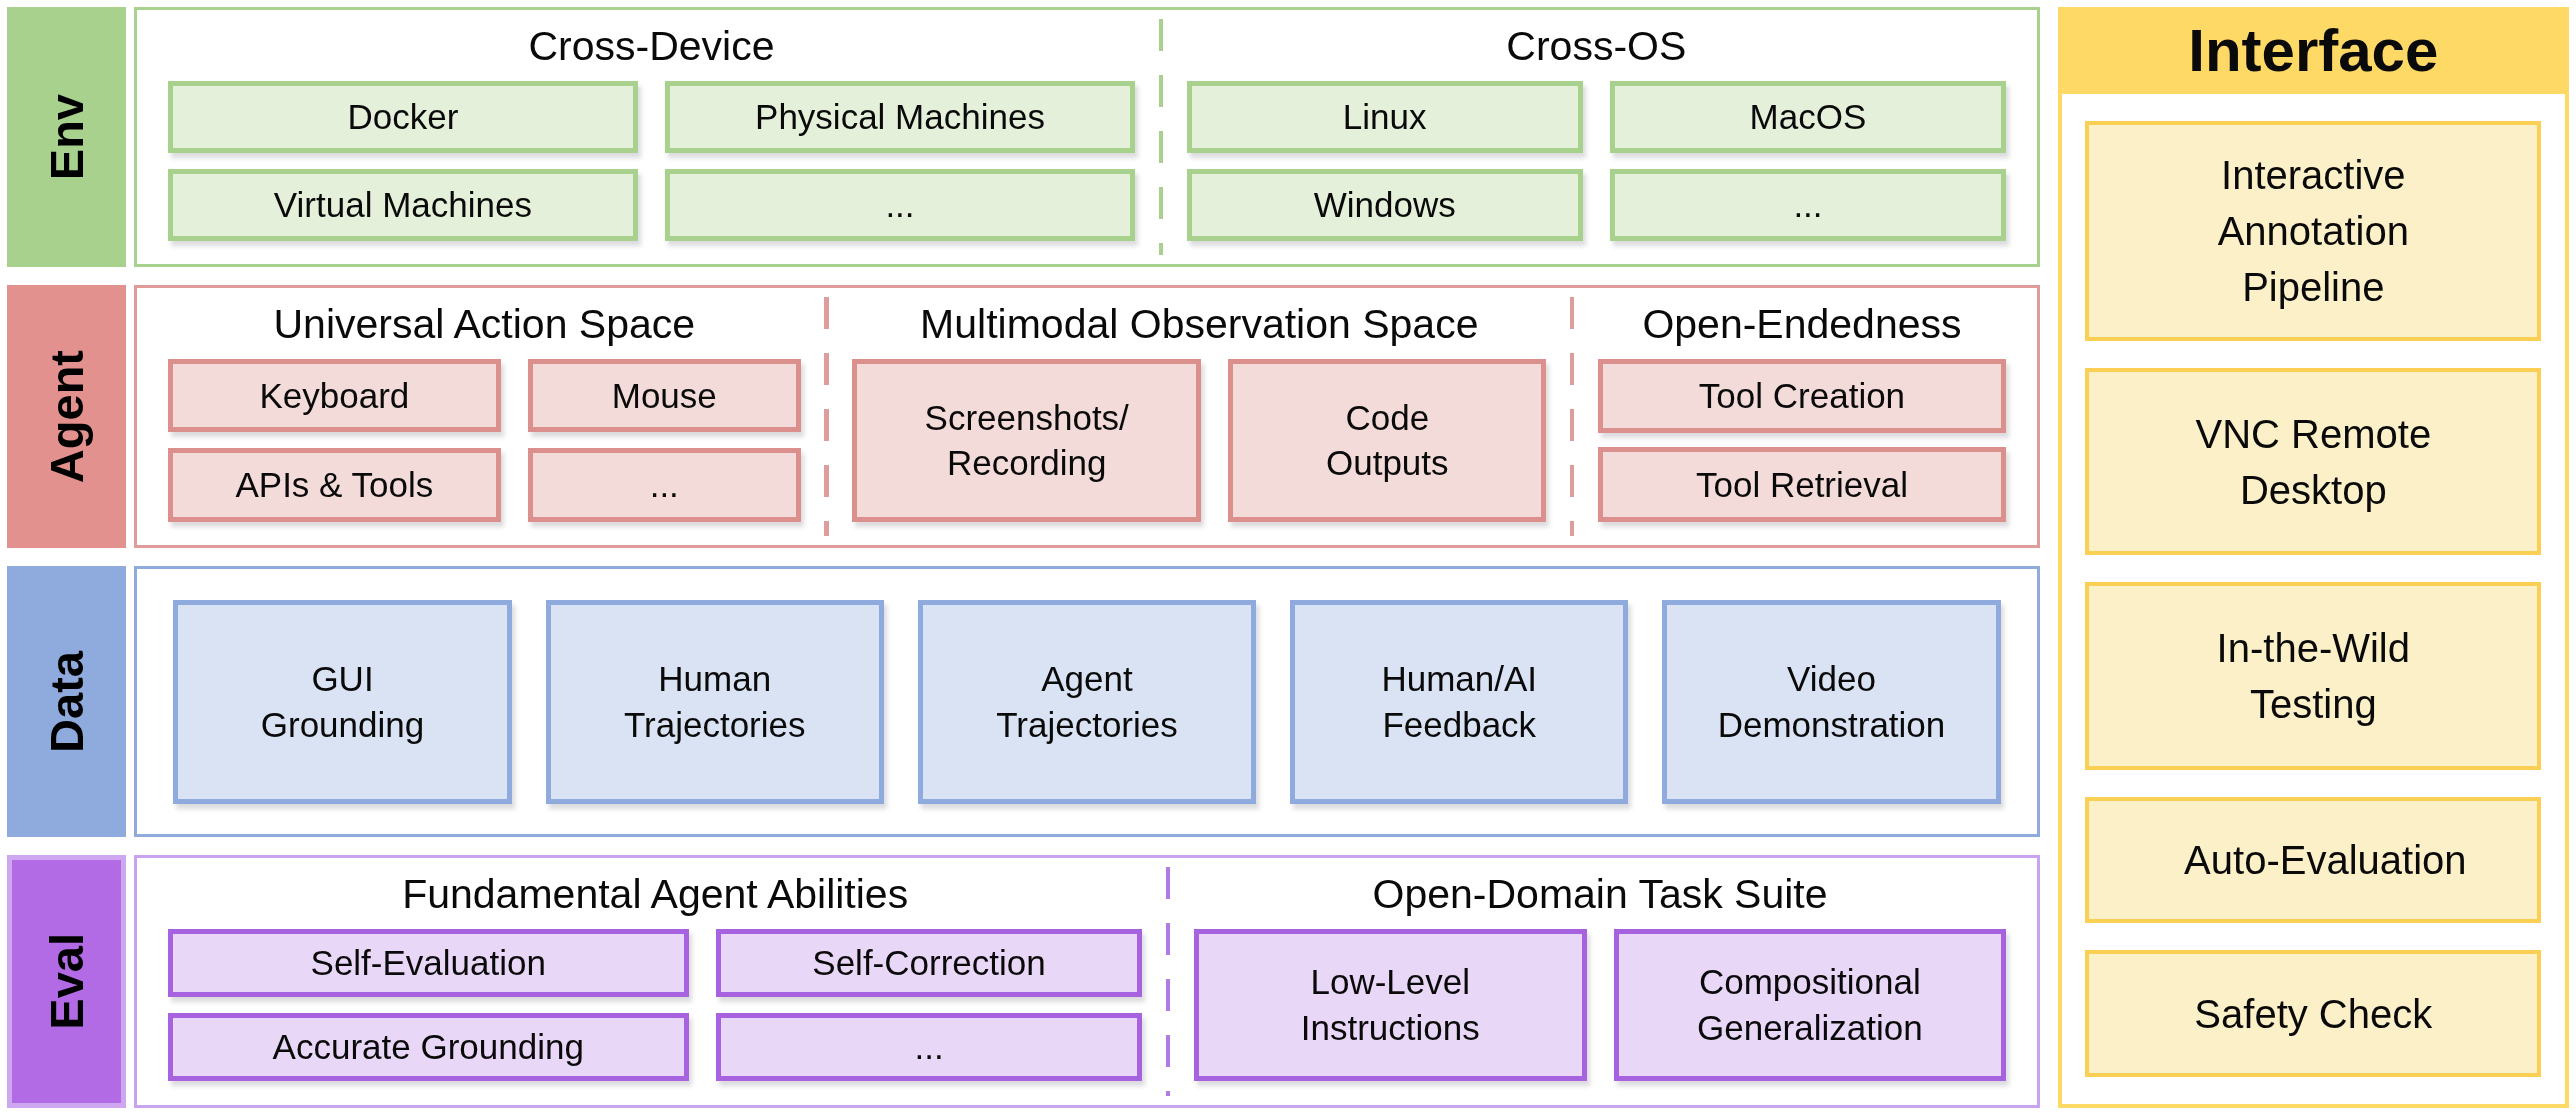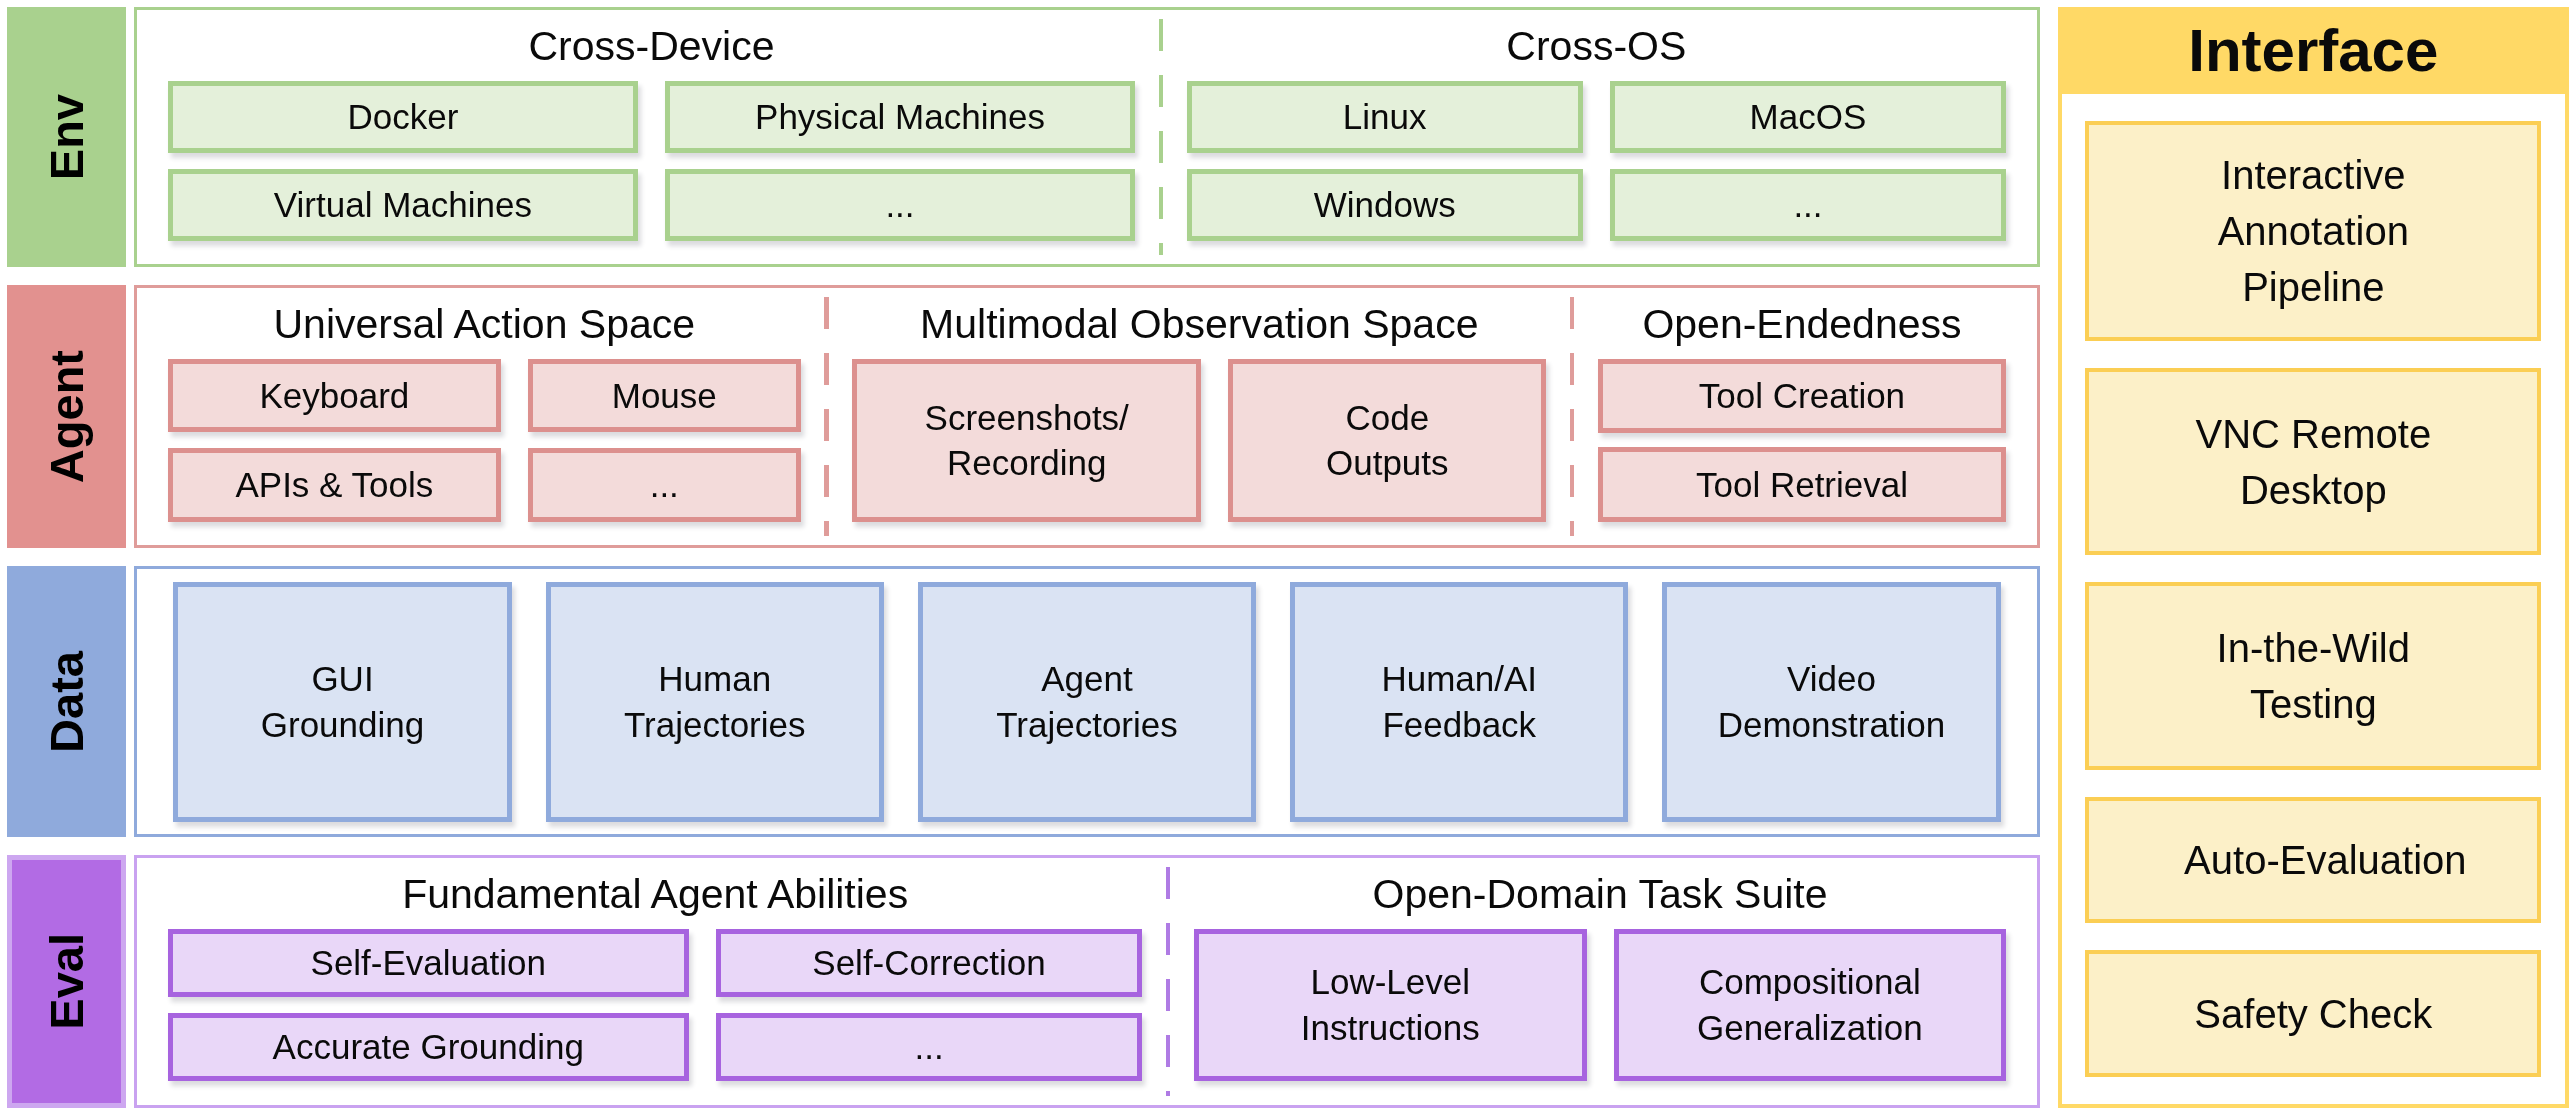--- a/index.html
+++ b/index.html
@@ -71,21 +71,21 @@
   .agent .box { background: #F3DBDA; border-color: #DC908E; }
   .data .box { background: #DAE3F3; border-color: #8FAADC; }
   .eval .box { background: #E9D7F8; border-color: #A763DF; }
 
   
   .sec-cd  { flex: 1.18; } .sec-cos { flex: 1; }
   .sec-uas { flex: 1.55; } .sec-mos { flex: 1.70; } .sec-oe { flex: 1; }
   .sec-faa { flex: 1.20; } .sec-odts { flex: 1; }
 
   .data-strip { flex: 1; display: flex; align-items: center; gap: 34px; padding: 0 29px; }
-  .data-strip .box { flex: 1; height: 240px; }
+  .data-strip .box { flex: 1; height: 204px; }
 
   
   .iface { flex: 0 0 511px; display: flex; flex-direction: column; }
   .if-header {
     height: 87px; background: #FFD966; flex: 0 0 87px;
     display: flex; align-items: center; justify-content: center;
     font-size: 60px; font-weight: 700;
   }
   .if-body {
     flex: 1; border: 4.5px solid #FFD966; border-top: 0;

